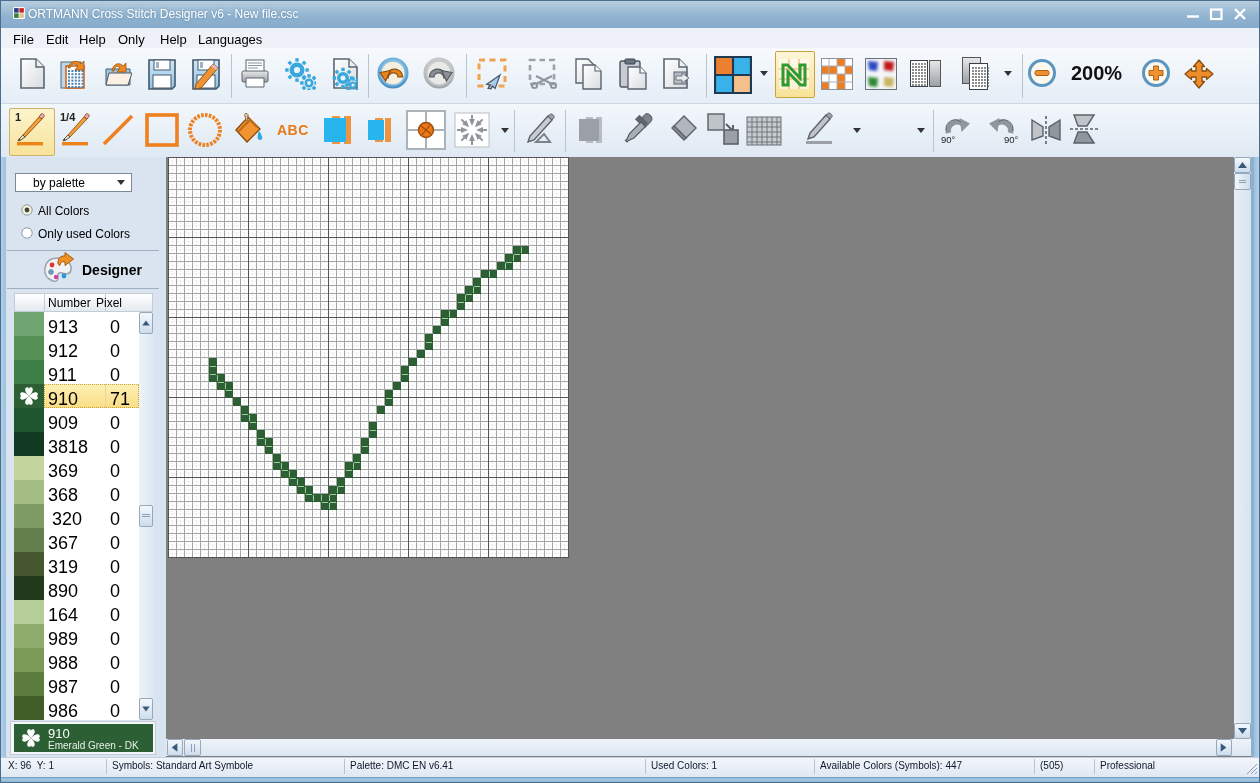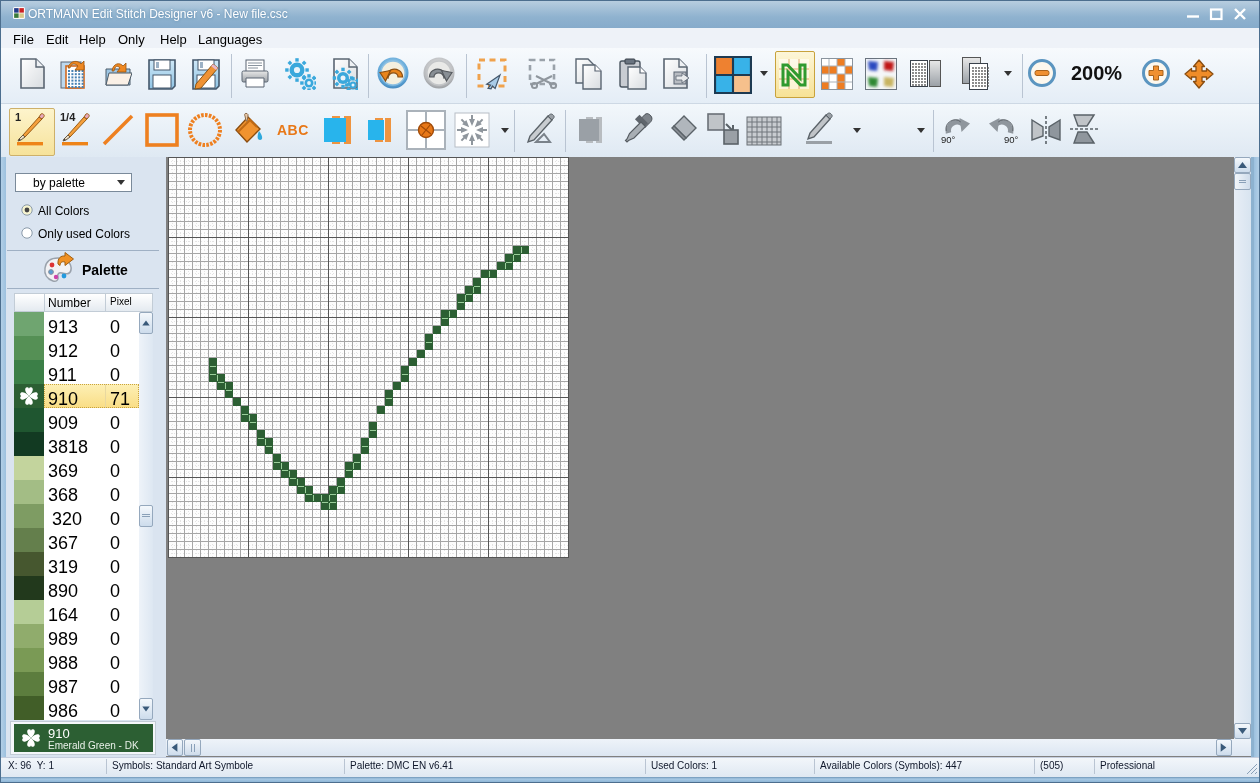--- a/index.html
+++ b/index.html
@@ -14,21 +14,21 @@
 <div class="abs" style="left:1254px;top:28px;width:5px;height:749px;background:linear-gradient(90deg,#9cc0de,#b2cfe7)"></div>
 <div class="abs" style="left:1px;top:777px;width:1258px;height:5px;background:linear-gradient(#6f96b8,#a6c8e4 40%,#8fb6d6)"></div>
 <div class="abs" style="left:1px;top:1px;width:1258px;height:27px;background:linear-gradient(#b7cddf,#8fb2cf 60%,#86abcb)"></div>
 <svg class="abs" style="left:13px;top:5px" width="12" height="16" viewBox="0 0 16 16">
     <rect x="0" y="0" width="16" height="16" fill="#f8f8f8" rx="2"></rect>
     <rect x="1.5" y="1.5" width="6" height="6" fill="#223a88"></rect>
     <rect x="8.5" y="1.5" width="6" height="6" fill="#cc2222"></rect>
     <rect x="1.5" y="8.5" width="6" height="6" fill="#3a7a3a"></rect>
     <rect x="8.5" y="8.5" width="6" height="6" fill="#d8c888"></rect>
   </svg>
-<div class="abs" style="left:28px;top:7px;font-size:12px;color:#fff;text-shadow:0 0 3px #5580a5">ORTMANN Edit Stitch Designer v6 - New file.csc</div>
+<div class="abs" style="left:28px;top:7px;font-size:12px;color:#fff;text-shadow:0 0 3px #5580a5">ORTMANN Cross Stitch Designer v6 - New file.csc</div>
 <svg class="abs" style="left:1185px;top:6px" width="70" height="16" viewBox="0 0 70 16">
 <path d="M2 10.5h12" stroke="#fff" stroke-width="2.4"></path>
 <rect x="26" y="3.5" width="10.5" height="9.5" fill="none" stroke="#fff" stroke-width="2.2"></rect>
 <path d="M50 3 L60 13 M60 3 L50 13" stroke="#fff" stroke-width="2.4"></path>
   </svg>
 <div class="abs" style="left:1px;top:28px;width:1258px;height:20px;background:#eef2f8"></div>
 <div class="mi" style="left:13px">File</div>
 <div class="mi" style="left:46px">Edit</div>
 <div class="mi" style="left:79px">Help</div>
 <div class="mi" style="left:118px">Only</div>
@@ -630,27 +630,27 @@
 <div class="abs" style="left:7px;top:250px;width:152px;height:1px;background:#9fb0c4"></div>
 <svg class="abs" style="left:42px;top:252px" width="32" height="32" viewBox="0 0 32 32">
 <path d="M16 6 C25 6 30 12 29 18 C28 23 23 22 20 21 C17 20 15 22 16 25 C17 28 14 30 11 29 C5 27 2 22 3 16 C4 9 9 6 16 6Z" fill="#f2f2f4" stroke="#9aa2ac" stroke-width="1.5"></path>
 <circle cx="10" cy="13" r="2.4" fill="#dd3333"></circle>
     <circle cx="9" cy="20" r="2.4" fill="#3388cc" fill-opacity="0.8"></circle>
 <circle cx="14" cy="25" r="2.2" fill="#cc44aa"></circle>
     <circle cx="22" cy="24" r="2.4" fill="#2299dd"></circle>
 <circle cx="9" cy="20" r="2.4" fill="none" stroke="#8892a0"></circle>
 <path d="M16 12 C15.5 6 19 3.5 23 4 L23 0.5 L31.5 7 L23 13.5 L23 10 C20.5 9.5 18.5 9.5 18 13.5Z" fill="#f09022" stroke="#a05e10" stroke-width="1"></path>
   </svg>
-<div class="abs" style="left:82px;top:262px;font-size:14px;font-weight:700">Palette</div>
+<div class="abs" style="left:82px;top:262px;font-size:14px;font-weight:700">Designer</div>
 <div class="abs" style="left:7px;top:288px;width:152px;height:1px;background:#9fb0c4"></div>
 <div class="abs" style="left:14px;top:293px;width:139px;height:19px;background:linear-gradient(#ffffff,#e4eaf0);border:1px solid #c2ccd6;box-sizing:border-box"></div>
 <div class="abs" style="left:44px;top:293px;width:1px;height:19px;background:#c2ccd6"></div>
 <div class="abs" style="left:105px;top:293px;width:1px;height:19px;background:#c2ccd6"></div>
 <div class="abs" style="left:48px;top:296px;font-size:12px">Number</div>
-<div class="abs" style="left:110px;top:296px;font-size:10px">Pixel</div>
+<div class="abs" style="left:96px;top:296px;font-size:12px">Pixel</div>
 <div style="position:absolute;left:14px;top:312px;width:30px;height:24px;background:#6fa570"></div>
 <div style="position:absolute;left:44px;top:312px;width:95px;height:24px;background:#fff"></div>
 <div class="pt" style="left:48px;top:317px">913</div>
 <div class="pt" style="left:110px;top:317px">0</div>
 <div style="position:absolute;left:14px;top:336px;width:30px;height:24px;background:#559055"></div>
 <div style="position:absolute;left:44px;top:336px;width:95px;height:24px;background:#fff"></div>
 <div class="pt" style="left:48px;top:341px">912</div>
 <div class="pt" style="left:110px;top:341px">0</div>
 <div style="position:absolute;left:14px;top:360px;width:30px;height:24px;background:#3b7f47"></div>
 <div style="position:absolute;left:44px;top:360px;width:95px;height:24px;background:#fff"></div>

